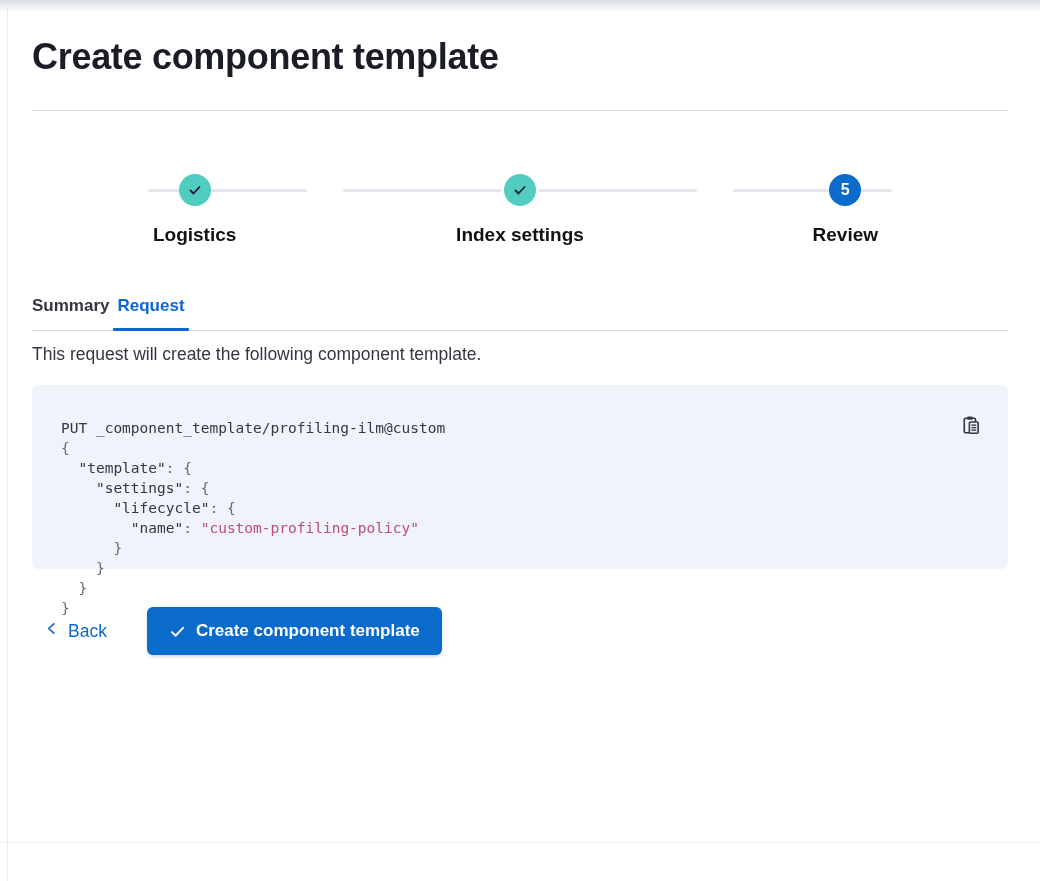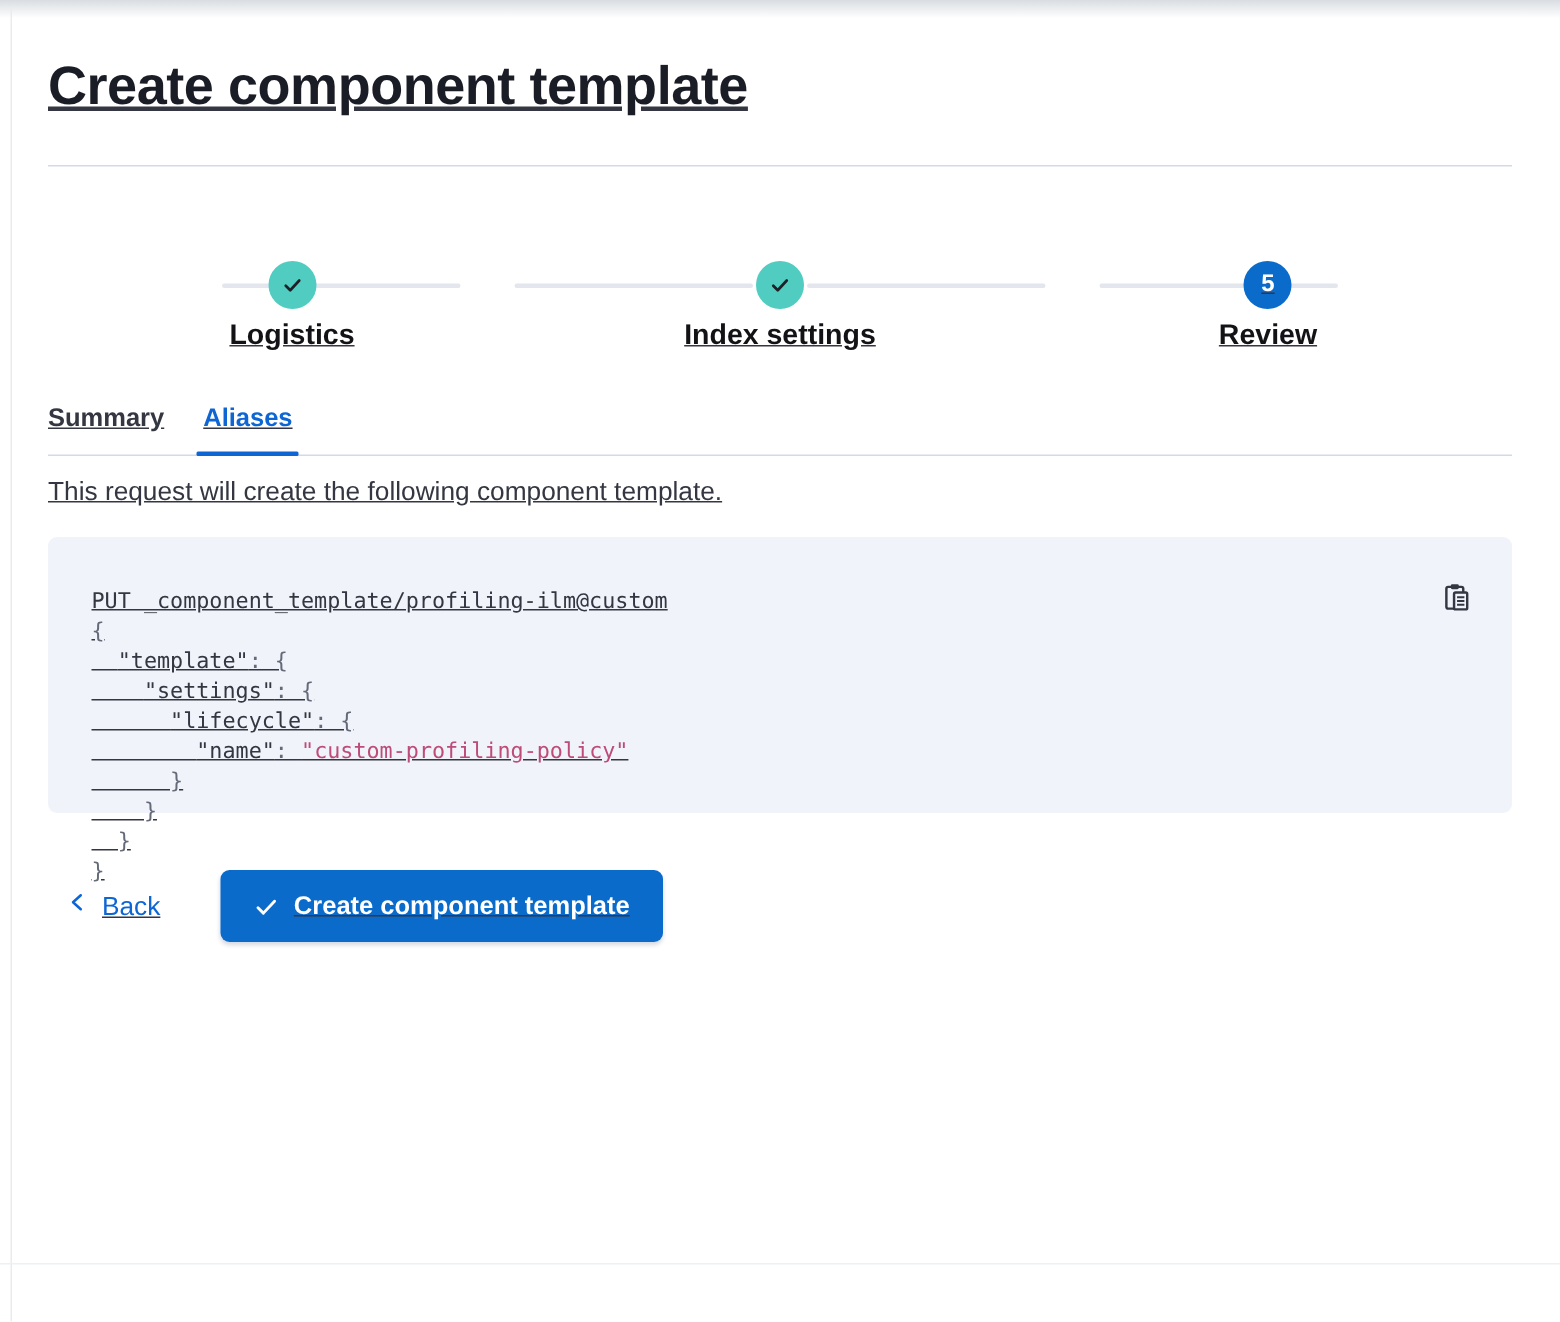--- a/index.html
+++ b/index.html
@@ -32,21 +32,21 @@
     pointer-events: none;
   }
   .left-edge {
     position: absolute; left: 7px; top: 6px; bottom: 0; width: 1px;
     background: var(--left-border);
   }
   .bottom-hairline {
     position: absolute; left: 0; right: 0; top: 842px; height: 1px;
     background: #eef0f3;
   }
-  .page { padding: 0 32px; position: relative; text-decoration: underline; }
+  .page { padding: 0 32px; position: relative; }
 
   h1.page-title {
     margin-top: 36px;
     font-size: 36px; font-weight: 700; color: var(--text-dark);
     letter-spacing: -0.3px; line-height: 42px;
   }
   .divider { height: 1px; background: var(--divider); border: 0; }
   .divider-title { margin-top: 32px; }
 
   
@@ -63,33 +63,33 @@
   .step { flex: 1 1 20%; display: flex; flex-direction: column; align-items: center; cursor: pointer; position: relative; }
   .step-circle {
     width: 32px; height: 32px; border-radius: 50%;
     display: flex; align-items: center; justify-content: center;
     position: relative; z-index: 1;
   }
   .step-circle.complete { background: var(--step-complete-teal); }
   .step-circle.current  { background: var(--primary-blue); }
   .step-circle.current span { color: #ffffff; font-size: 16px; font-weight: 600; }
   .step-label {
-    margin-top: 6px; font-size: 19px; font-weight: 700;
+    margin-top: 17px; font-size: 19px; font-weight: 700;
     color: #131317; line-height: 24px; text-align: left; white-space: nowrap;
   }
 
   
   h2.review-heading {
     margin-top: 57px;
     font-size: 28px; font-weight: 700; color: var(--text-dark);
     line-height: 34px; letter-spacing: -0.2px;
   }
 
   
-  .tabs { margin-top: 32px; display: flex; gap: 26px; border-bottom: 1px solid var(--divider); align-items: center; }
+  .tabs { margin-top: 48px; display: flex; gap: 8px; border-bottom: 1px solid var(--divider); align-items: center; }
   .tab {
     background: none; border: none; font-family: inherit;
     font-size: 17px; font-weight: 700; padding: 0 0 13px 0;
     color: var(--text-body); cursor: pointer; position: relative; line-height: 22px;
   }
   .tab.active { color: var(--link-blue); }
   .tab.active::after {
     content: ""; position: absolute; left: -4px; right: -4px; bottom: -1px;
     height: 3px; background: var(--link-blue); border-radius: 1px;
   }
@@ -179,21 +179,21 @@
           <span>5</span>
         </div>
         <div class="step-label">Review</div>
       </div>
     </div>
   </div>
 
 
   <div class="tabs">
     <button class="tab">Summary</button>
-    <button class="tab active">Aliases</button>
+    <button class="tab active">Request</button>
   </div>
 
   <p class="request-description">This request will create the following component template.</p>
 
   <div class="code-block">
     <div class="code-content" id="code-content">
         <div><span class="tok-plain">PUT _component_template/profiling-ilm@custom</span></div>
         <div><span class="tok-p">{</span></div>
         <div><span class="tok-plain">  </span><span class="tok-k">"template"</span><span class="tok-p">: {</span></div>
         <div><span class="tok-plain">    </span><span class="tok-k">"settings"</span><span class="tok-p">: {</span></div>

